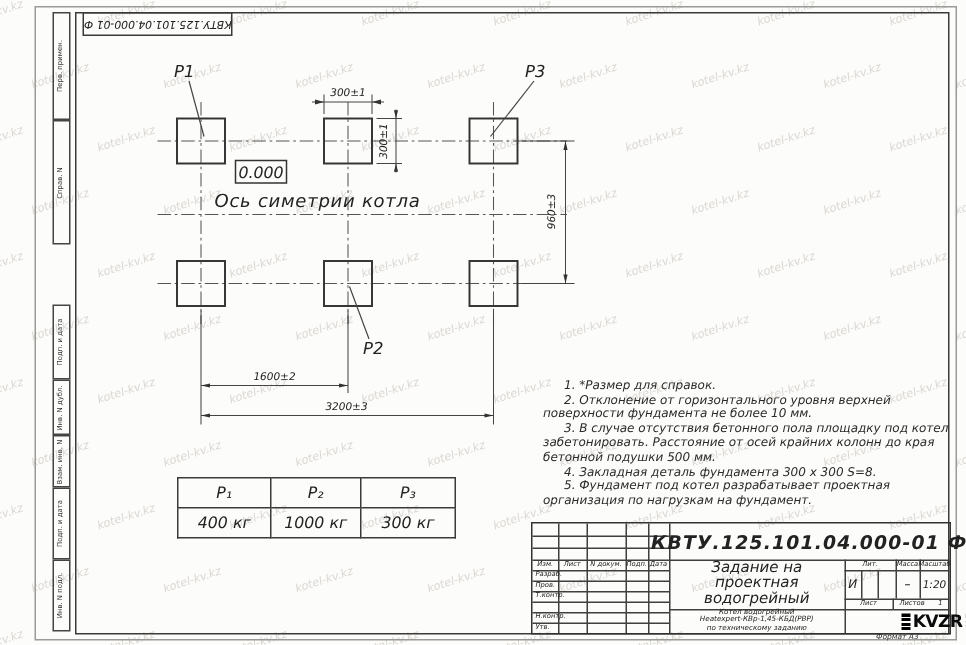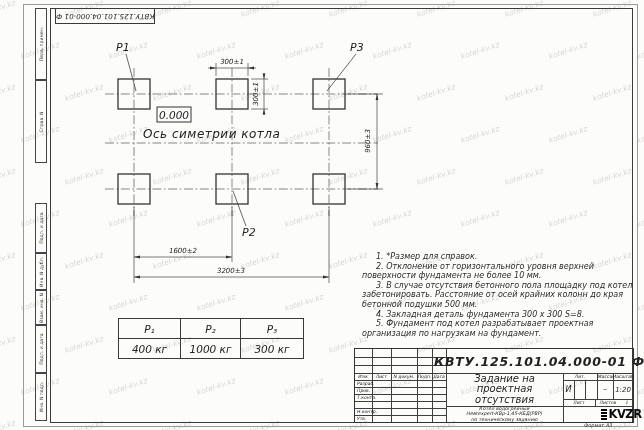--- a/index.html
+++ b/index.html
@@ -293,21 +293,21 @@
 
     <div class="tcell left" style="left:0;top:31px;width:36px;height:7px;">Разраб.</div>
     <div class="tcell left" style="left:0;top:38px;width:36px;height:7px;">Пров.</div>
     <div class="tcell left" style="left:0;top:45px;width:36px;height:7px;">Т.контр.</div>
     <div class="tcell left" style="left:0;top:59px;width:36px;height:7px;">Н.контр.</div>
     <div class="tcell left" style="left:0;top:66px;width:36px;height:7px;">Утв.</div>
 
     <div class="tcell title-lines" style="left:91px;top:24px;width:117px;height:33px;">
       <span>Задание на</span>
       <span>проектная</span>
-      <span>отсутствия</span>
+      <span>водогрейный</span>
     </div>
 
     <div class="tcell product-lines" style="left:91px;top:57px;width:117px;height:16px;">
       <span>Котел водогрейный</span>
       <span>Heatexpert-КВр-1,45-КБД(РВР)</span>
       <span>по техническому заданию</span>
     </div>
 
     <div class="tcell" style="left:208px;top:24px;width:34px;height:7px;">Лит.</div>
     <div class="tcell" style="left:242px;top:24px;width:16px;height:7px;">Масса</div>

